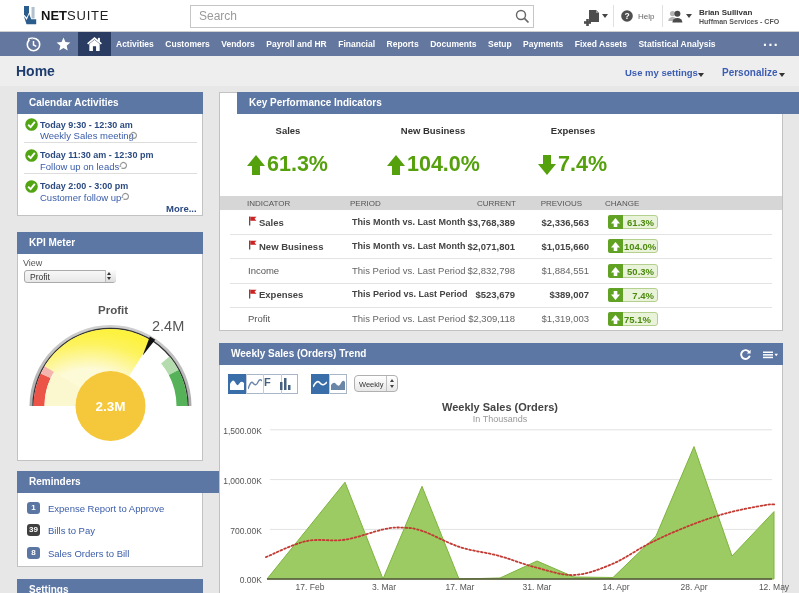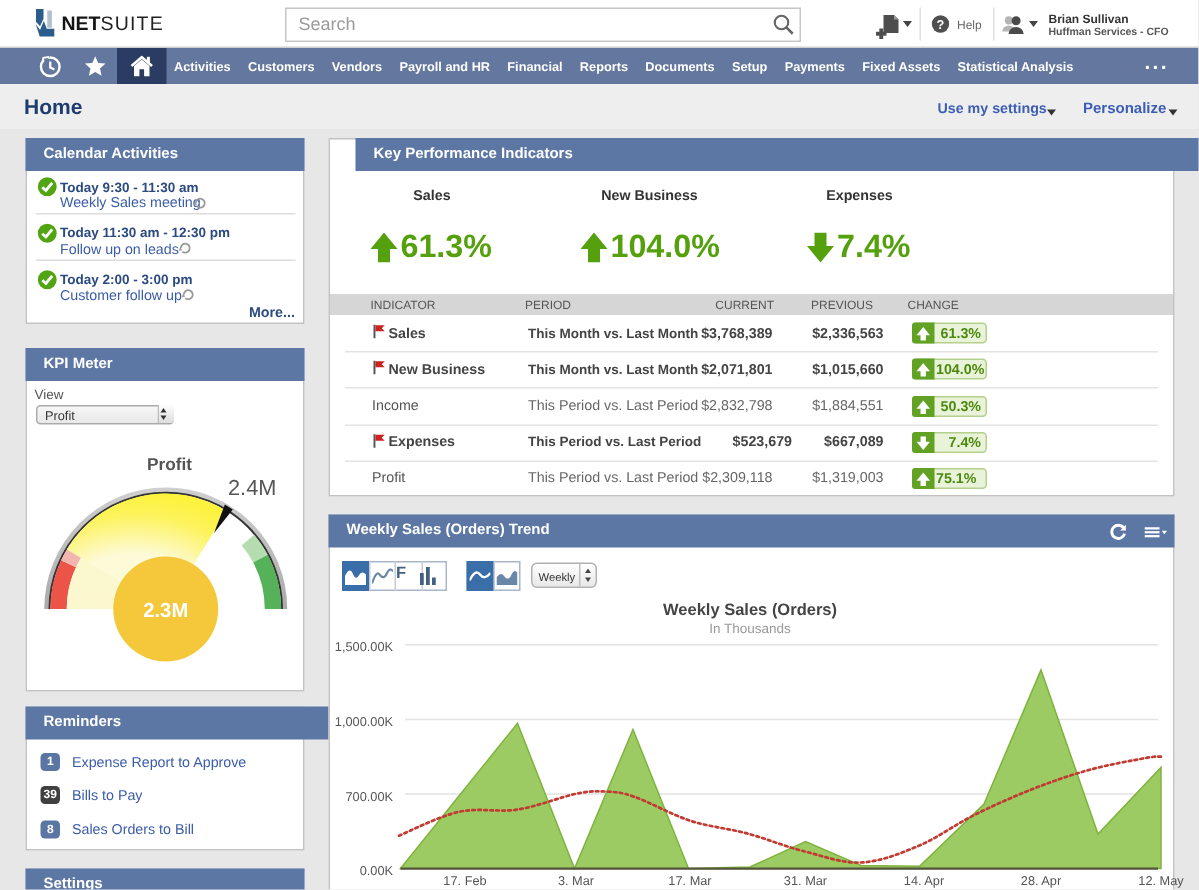--- a/index.html
+++ b/index.html
@@ -84,21 +84,21 @@
 <div class="abs" style="left:698px;top:73px;width:0;height:0;border-left:3.5px solid transparent;border-right:3.5px solid transparent;border-top:4.5px solid #333;"></div>
 <div class="abs" style="left:722px;top:67px;font-size:10px;font-weight:bold;color:#3b5db4;">Personalize</div>
 <div class="abs" style="left:779px;top:73px;width:0;height:0;border-left:3.5px solid transparent;border-right:3.5px solid transparent;border-top:4.5px solid #333;"></div>
 
 <div class="portlet" style="left:17px;top:91.5px;width:186px;height:124.5px;"></div>
 <div class="phead" style="left:17px;top:91.5px;width:186px;">Calendar Activities</div>
 <svg class="abs" style="left:25px;top:118px" width="13" height="13" viewBox="0 0 13 13">
     <circle cx="6.5" cy="6.5" r="6.3" fill="#52a512"></circle>
     <path d="M3.2,6.8 L5.6,9 L9.8,3.9" stroke="#fff" stroke-width="1.9" fill="none"></path>
   </svg>
-<div class="abs" style="left:40px;top:119.5px;font-size:9px;font-weight:bold;color:#2b4a80;">Today 9:30 - 11:30 am</div>
+<div class="abs" style="left:40px;top:119.5px;font-size:9px;font-weight:bold;color:#2b4a80;">Today 9:30 - 12:30 am</div>
 <div class="abs" style="left:40px;top:130px;font-size:9.5px;color:#3a5ca8;">Weekly Sales meeting</div>
 <svg class="abs" style="left:129px;top:130.5px" width="9" height="9" viewBox="0 0 9 9">
     <path d="M1.5,4.5 a3,3 0 1 1 1,2.2" stroke="#999" stroke-width="1.2" fill="none"></path>
     <path d="M1,4 L2.6,5.6 L0.2,6.2 Z" fill="#999"></path>
   </svg>
 <div class="abs" style="left:24px;top:142px;width:173px;height:1px;background:#ddd;"></div>
 <svg class="abs" style="left:25px;top:149px" width="13" height="13" viewBox="0 0 13 13">
     <circle cx="6.5" cy="6.5" r="6.3" fill="#52a512"></circle>
     <path d="M3.2,6.8 L5.6,9 L9.8,3.9" stroke="#fff" stroke-width="1.9" fill="none"></path>
   </svg>
@@ -231,22 +231,22 @@
     <path d="M7.5,3 L12,8.5 L9.3,8.5 L9.3,12 L5.7,12 L5.7,8.5 L3,8.5 Z" fill="#fff"></path>
   </svg>
 <div class="abs" style="left:624px;top:265.5px;width:30px;font-size:9.5px;font-weight:bold;color:#4c8a0e;text-align:right;">50.3%</div>
 <div class="abs" style="left:230px;top:282.59999999999997px;width:542px;height:1px;background:#e3e3e3;"></div>
 <svg class="abs" style="left:248px;top:288.70000000000005px" width="9" height="10" viewBox="0 0 9 10">
     <rect x="1" y="0.5" width="1.3" height="9" fill="#555"></rect>
     <path d="M2.3,0.8 L8.5,0.8 L6.5,2.8 L8.5,4.8 L2.3,4.8 Z" fill="#cc2222"></path>
   </svg>
 <div class="abs" style="left:259px;top:289.20000000000005px;font-size:9.5px;font-weight:bold;color:#444;">Expenses</div>
 <div class="abs" style="left:352px;top:289.20000000000005px;font-size:9px;font-weight:bold;color:#444;">This Period vs. Last Period</div>
-<div class="abs" style="left:428px;top:289.20000000000005px;width:100px;text-align:right;font-size:9.5px;font-weight:bold;color:#444;">$523,679</div>
-<div class="abs" style="left:489px;top:289.20000000000005px;width:100px;text-align:right;font-size:9.5px;font-weight:bold;color:#444;">$667,089</div>
+<div class="abs" style="left:415px;top:289.20000000000005px;width:100px;text-align:right;font-size:9.5px;font-weight:bold;color:#444;">$523,679</div>
+<div class="abs" style="left:489px;top:289.20000000000005px;width:100px;text-align:right;font-size:9.5px;font-weight:bold;color:#444;">$389,007</div>
 <div class="abs" style="left:608px;top:287.70000000000005px;width:50px;height:14px;border:1px solid #b5cf8e;border-radius:3px;background:#e9f3d9;"></div>
 <div class="abs" style="left:608px;top:287.70000000000005px;width:15px;height:14px;background:#61a225;border-radius:2px 0 0 2px;"></div>
 <svg class="abs" style="left:608px;top:287.70000000000005px" width="15" height="14" viewBox="0 0 15 14">
     <path d="M7.5,12 L12,6.5 L9.3,6.5 L9.3,3 L5.7,3 L5.7,6.5 L3,6.5 Z" fill="#fff"></path>
   </svg>
 <div class="abs" style="left:624px;top:289.70000000000005px;width:30px;font-size:9.5px;font-weight:bold;color:#4c8a0e;text-align:right;">7.4%</div>
 <div class="abs" style="left:230px;top:306.8px;width:542px;height:1px;background:#e3e3e3;"></div>
 <div class="abs" style="left:248px;top:313.40000000000003px;font-size:9.5px;color:#555;">Profit</div>
 <div class="abs" style="left:352px;top:313.40000000000003px;font-size:9.5px;font-weight:normal;color:#666;">This Period vs. Last Period</div>
 <div class="abs" style="left:415px;top:313.40000000000003px;width:100px;text-align:right;font-size:9.5px;font-weight:normal;color:#666;">$2,309,118</div>

